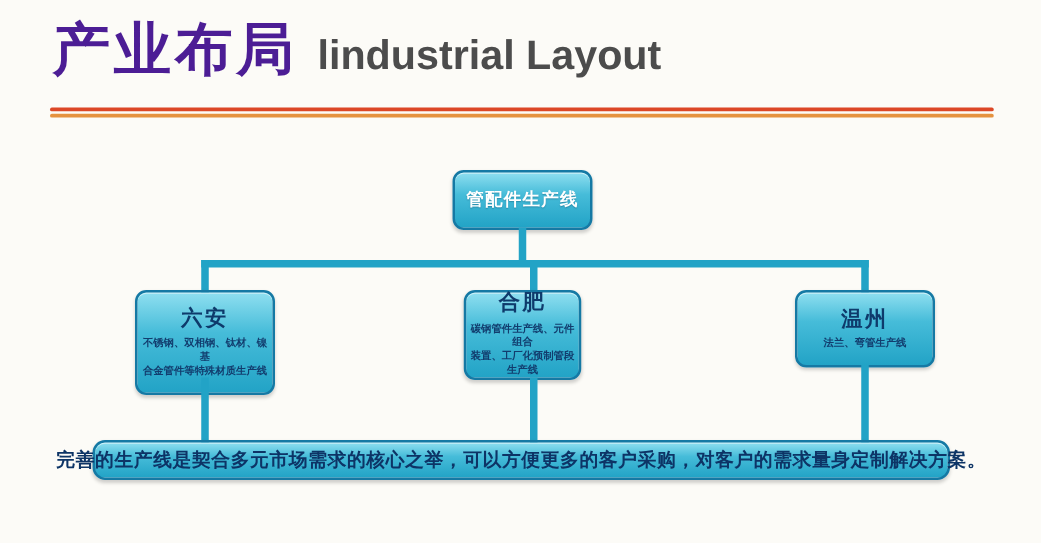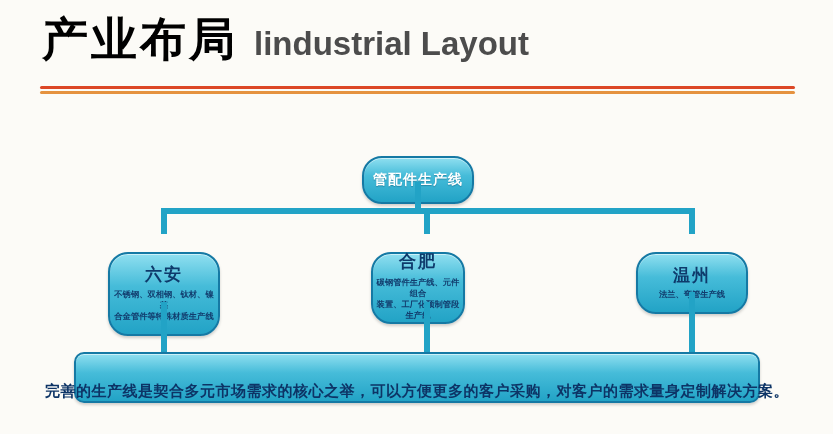--- a/index.html
+++ b/index.html
@@ -13,68 +13,67 @@
     background:#fcfbf7;
     overflow:hidden;
   }
   
   .title-row{
     position:absolute;left:42px;top:16px;
     display:flex;align-items:baseline;gap:16px;
     white-space:nowrap;
   }
   .title-zh{
-    font-size:46px;font-weight:900;color:#000000;
+    font-size:46px;font-weight:900;color:#4c1d95;
     letter-spacing:3px;line-height:1;
   }
   .title-en{
     font-size:33px;font-weight:800;color:#4c4c4c;
     line-height:1;
   }
   .rule{position:absolute;left:40px;width:755px;}
   .rule-top{top:86px;height:3px;background:#dc4726;border-radius:2px;}
   .rule-bottom{top:91px;height:3px;background:#e5923f;border-radius:2px;}
 
   
   .node{
     position:absolute;
     background:linear-gradient(180deg,#8fdff0 0%,#46bcd9 40%,#22a3c6 100%);
     border:2px solid #1579a4;
-    border-radius:20px;
+    border-radius:9px;
     box-sizing:border-box;
     display:flex;flex-direction:column;
     align-items:center;justify-content:center;
     box-shadow:inset 0 1px 0 rgba(255,255,255,.55), 0 2px 3px rgba(0,0,0,.18);
     text-align:center;
-    margin-top:20px;
   }
   .root-label{
     font-size:14px;font-weight:bold;color:#ffffff;
     text-shadow:0 1px 1px rgba(0,60,90,.35);
     letter-spacing:1px;
   }
   .city-name{
     font-size:17px;font-weight:bold;color:#0e3a6b;
     letter-spacing:2px;line-height:1.15;
   }
   .city-desc{
     margin-top:3px;
     font-size:9px;font-weight:bold;color:#123d6e;
     line-height:1.35;white-space:pre-line;
     transform:scale(.92);
   }
   
   .conn{position:absolute;background:#22a3c6;}
   
   .footer-bar{
-    position:absolute;left:74px;top:352px;width:686px;height:51px;
+    position:absolute;left:74px;top:352px;width:686px;height:32px;
     background:linear-gradient(180deg,#8fdff0 0%,#46bcd9 40%,#22a3c6 100%);
     border:2px solid #1579a4;border-radius:10px;
     box-sizing:border-box;
-    display:flex;align-items:flex-end;justify-content:center;
+    display:flex;align-items:center;justify-content:center;
     box-shadow:inset 0 1px 0 rgba(255,255,255,.55), 0 2px 3px rgba(0,0,0,.18);
   }
   .footer-text{
     font-size:15px;font-weight:bold;color:#0d3466;
     letter-spacing:.5px;white-space:nowrap;
   }
 </style>
 </head>
 <body>
 

